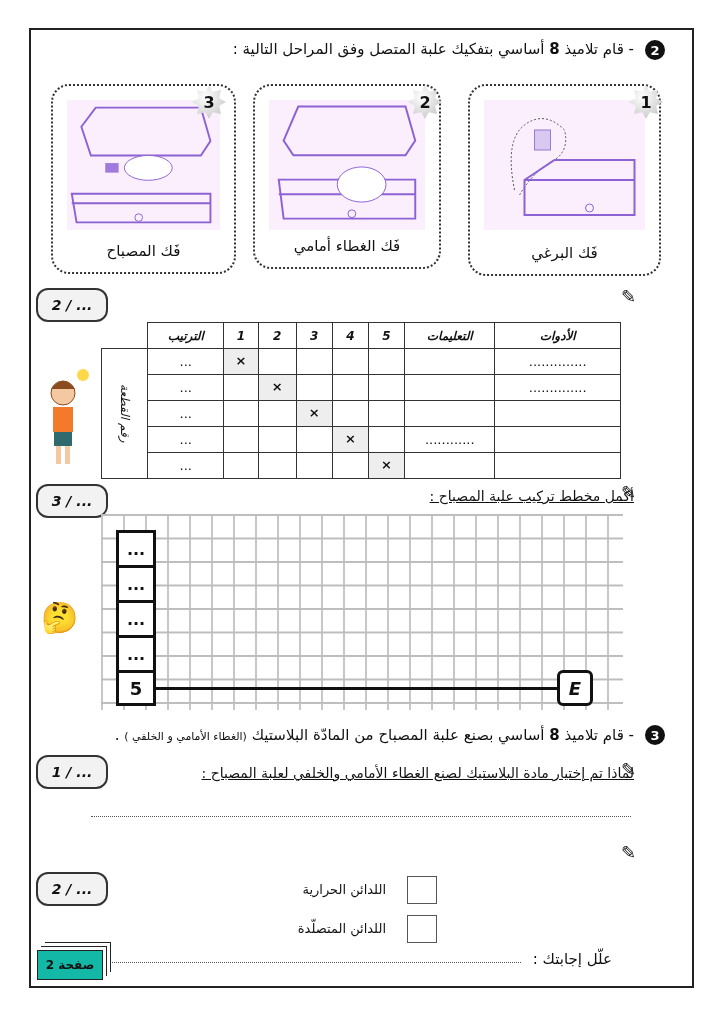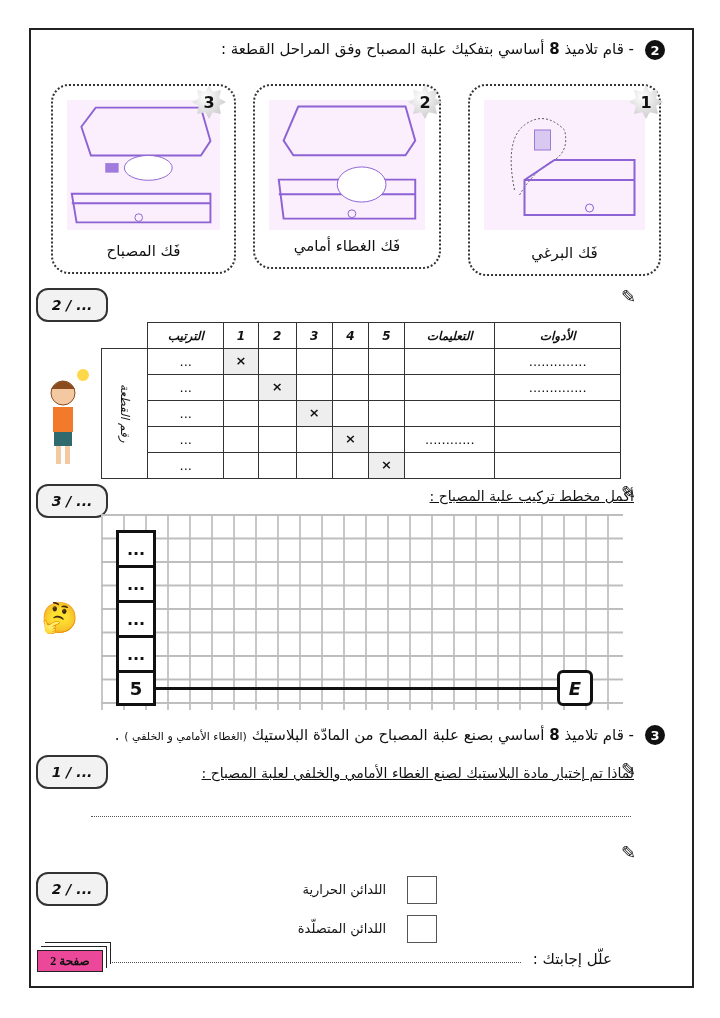--- a/index.html
+++ b/index.html
@@ -27,21 +27,21 @@
   .chk { width: 30px; height: 28px; border: 1.5px solid #555; position: absolute; background: #fff; }
   .label { font-size: 13px; direction: rtl; white-space: nowrap; }
 </style>
 </head>
 <body>
 
 <div class="page">
 
   <div class="abs q-num" style="left:614px; top:10px;">2</div>
   <div class="abs q-text rtl" style="right:58px; top:10px;">
-    <span>- قام تلاميذ </span><b>8</b><span> أساسي بتفكيك علبة المصباح وفق المراحل القطعة :</span>
+    <span>- قام تلاميذ </span><b>8</b><span> أساسي بتفكيك علبة المتصل وفق المراحل التالية :</span>
   </div>
 
   <div class="abs card" style="left:437px; top:54px; width:193px; height:192px;">
     <div class="card-img">
       <svg width="100%" height="100%" viewBox="0 0 160 130">
         <path d="M30 90 Q20 40 40 25 Q60 10 80 30 Q85 50 70 60 Q50 70 35 95" fill="none" stroke="#555" stroke-dasharray="2,2"></path>
         <rect x="50" y="30" width="16" height="20" fill="#d9c8f0" stroke="#9b79d6"></rect>
         <path d="M40 80 L70 60 L150 60 L150 115 L40 115 Z M40 80 L150 80" fill="none" stroke="#8c62d4" stroke-width="2"></path>
         <circle cx="105" cy="108" r="4" fill="none" stroke="#8c62d4"></circle>
       </svg>
@@ -188,14 +188,14 @@
 
   <div class="abs score" style="left:5px; top:842px;">2 / ...</div>
   <div class="chk" style="left:376px; top:846px;"></div>
   <div class="abs label" style="right:306px; top:852px;">اللدائن الحرارية</div>
   <div class="chk" style="left:376px; top:885px;"></div>
   <div class="abs label" style="right:306px; top:891px;">اللدائن المتصلّدة</div>
 
   <div class="abs label" style="right:80px; top:920px; font-size:15px;">علّل إجابتك :</div>
   <div class="dots-line" style="left:65px; top:932px; width:425px;"></div>
 
-  <div class="abs" style="left:6px; top:920px; width:66px; height:22px; border:1.5px solid #222; background:#ec4899; box-shadow: 3px -3px 0 #fff, 4px -4px 0 #222, 7px -7px 0 #fff, 8px -8px 0 #222; font-size:12px; font-weight:bold; display:flex; align-items:center; justify-content:center; direction:rtl;font-family:Liberation Serif, serif;">صفحة 2</div>
+  <div class="abs" style="left:6px; top:920px; width:66px; height:30px; border:1.5px solid #222; background:#14b8a6; box-shadow: 3px -3px 0 #fff, 4px -4px 0 #222, 7px -7px 0 #fff, 8px -8px 0 #222; font-size:12px; font-weight:bold; display:flex; align-items:center; justify-content:center; direction:rtl;">صفحة 2</div>
 </div>
 
 </body></html>

